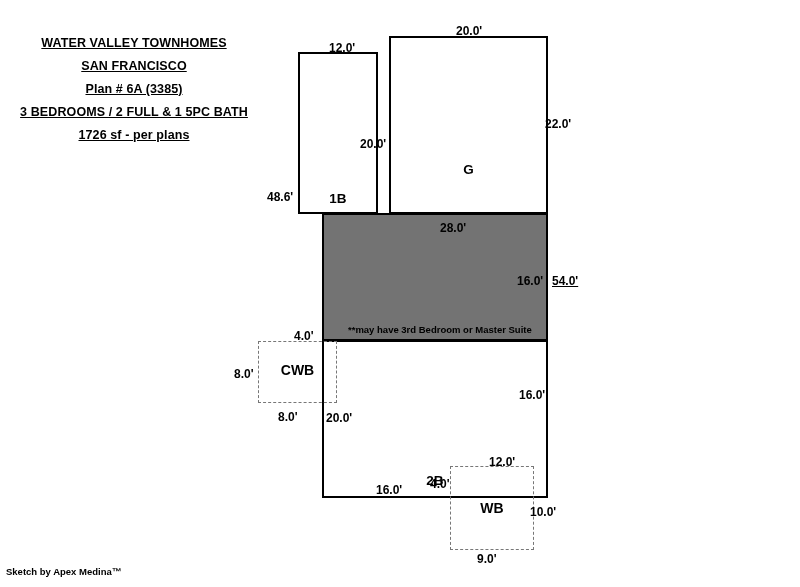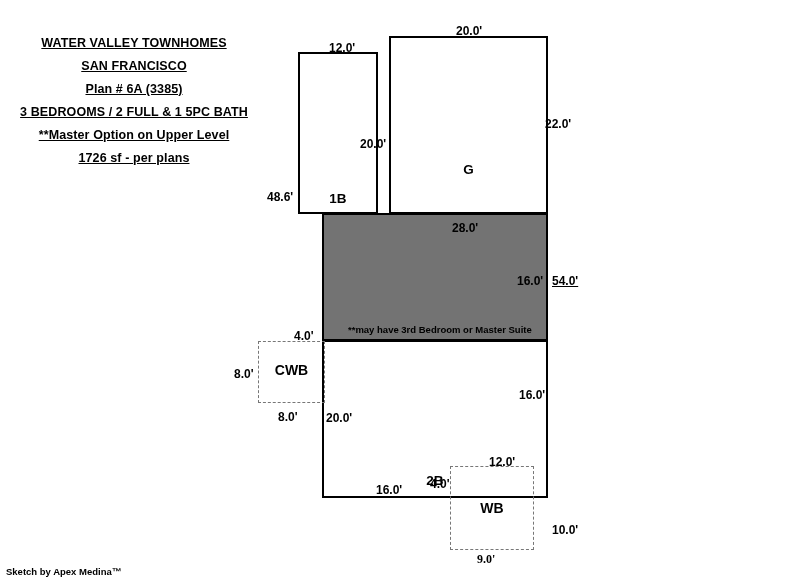--- a/index.html
+++ b/index.html
@@ -91,70 +91,69 @@
 </head>
 <body>
 
 <div id="canvas">
 
   <div class="title-block">
     <div class="title-line"><span class="u">WATER VALLEY TOWNHOMES</span></div>
     <div class="title-line"><span class="u">SAN FRANCISCO</span></div>
     <div class="title-line"><span class="u">Plan # 6A (3385)</span></div>
     <div class="title-line"><span class="u">3 BEDROOMS / 2 FULL &amp; 1 5PC BATH</span></div>
-    <div class="title-line"><span class="u">**Master Option on Upper Level</span></div>
     <div class="title-line"><span class="u">1726 sf - per plans</span></div>
   </div>
 
   <div class="room" style="left:389px; top:36px; width:159px; height:178px;">
     <div class="room-label" style="top:124px;">G</div>
   </div>
 
   <div class="room" style="left:298px; top:52px; width:80px; height:162px;">
     <div class="room-label" style="top:137px;">1B</div>
   </div>
 
   <div class="room shaded" style="left:322px; top:213px; width:226px; height:128px;">
     <div class="room-label" style="top:258px;">2B</div>
   </div>
   <div class="note" style="left:336px; top:324px;margin-left:12px;">**may have 3rd Bedroom or Master Suite</div>
 
   <div class="room" style="left:322px; top:340px; width:226px; height:158px;">
     
   </div>
 
-  <div class="room dashed" style="left:258px; top:341px; width:67px; height:62px;">
+  <div class="room dashed" style="left:258px; top:341px; width:79px; height:62px;">
     <div class="room-label" style="top:20px;">CWB</div>
   </div>
 
   <div class="room dashed" style="left:450px; top:466px; width:84px; height:84px;">
     <div class="room-label" style="top:33px;">WB</div>
   </div>
 
   <div class="dim" style="left:456px; top:24px;">20.0'</div>
   <div class="dim" style="left:517px; top:117px;margin-left:28px;">22.0'</div>
 
   <div class="dim" style="left:329px; top:41px;">12.0'</div>
   <div class="dim" style="left:360px; top:137px;">20.0'</div>
 
   <div class="dim" style="left:267px; top:190px;">48.6'</div>
 
-  <div class="dim" style="left:452px; top:221px;">28.0'</div>
+  <div class="dim" style="left:440px; top:221px;">28.0'</div>
   <div class="dim" style="left:517px; top:274px;">16.0'</div>
   <div class="dim" style="left:552px; top:274px;text-decoration:underline;">54.0'</div>
 
   <div class="dim" style="left:294px; top:329px;">4.0'</div>
 
   <div class="dim" style="left:234px; top:367px;">8.0'</div>
   <div class="dim" style="left:278px; top:410px;">8.0'</div>
 
   <div class="dim" style="left:326px; top:411px;">20.0'</div>
   <div class="dim" style="left:519px; top:388px;">16.0'</div>
   <div class="dim" style="left:376px; top:483px;">16.0'</div>
 
   <div class="dim" style="left:430px; top:477px;">4.0'</div>
   <div class="dim" style="left:489px; top:455px;">12.0'</div>
-  <div class="dim" style="left:530px; top:523px;margin-left:22px;">10.0'</div>
-  <div class="dim" style="left:477px; top:552px;font-family:Liberation Serif, serif;">9.0'</div>
+  <div class="dim" style="left:530px; top:505px;">10.0'</div>
+  <div class="dim" style="left:477px; top:552px;">9.0'</div>
 
   <div class="footer">Sketch by Apex Medina™</div>
 
 </div>
 
 </body></html>

